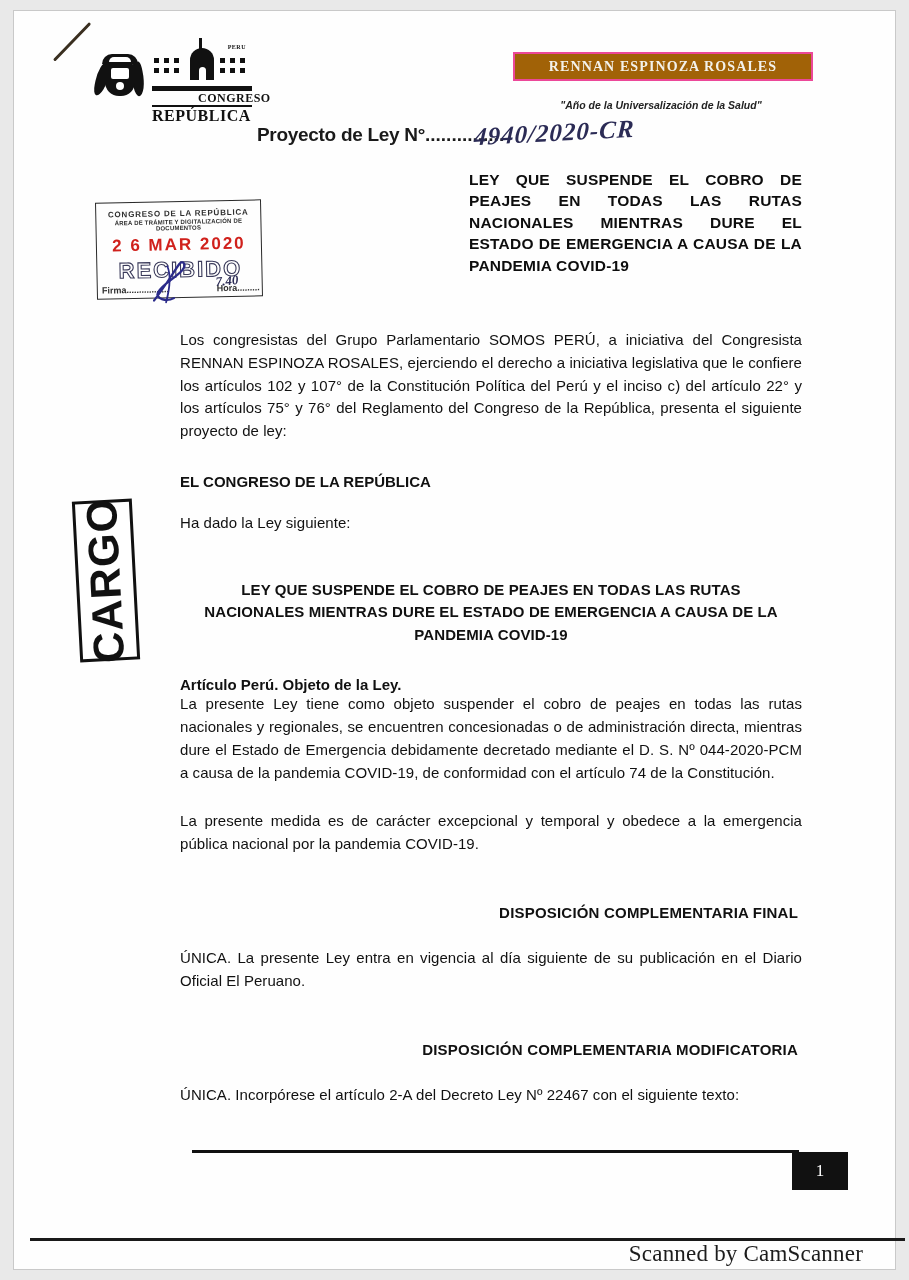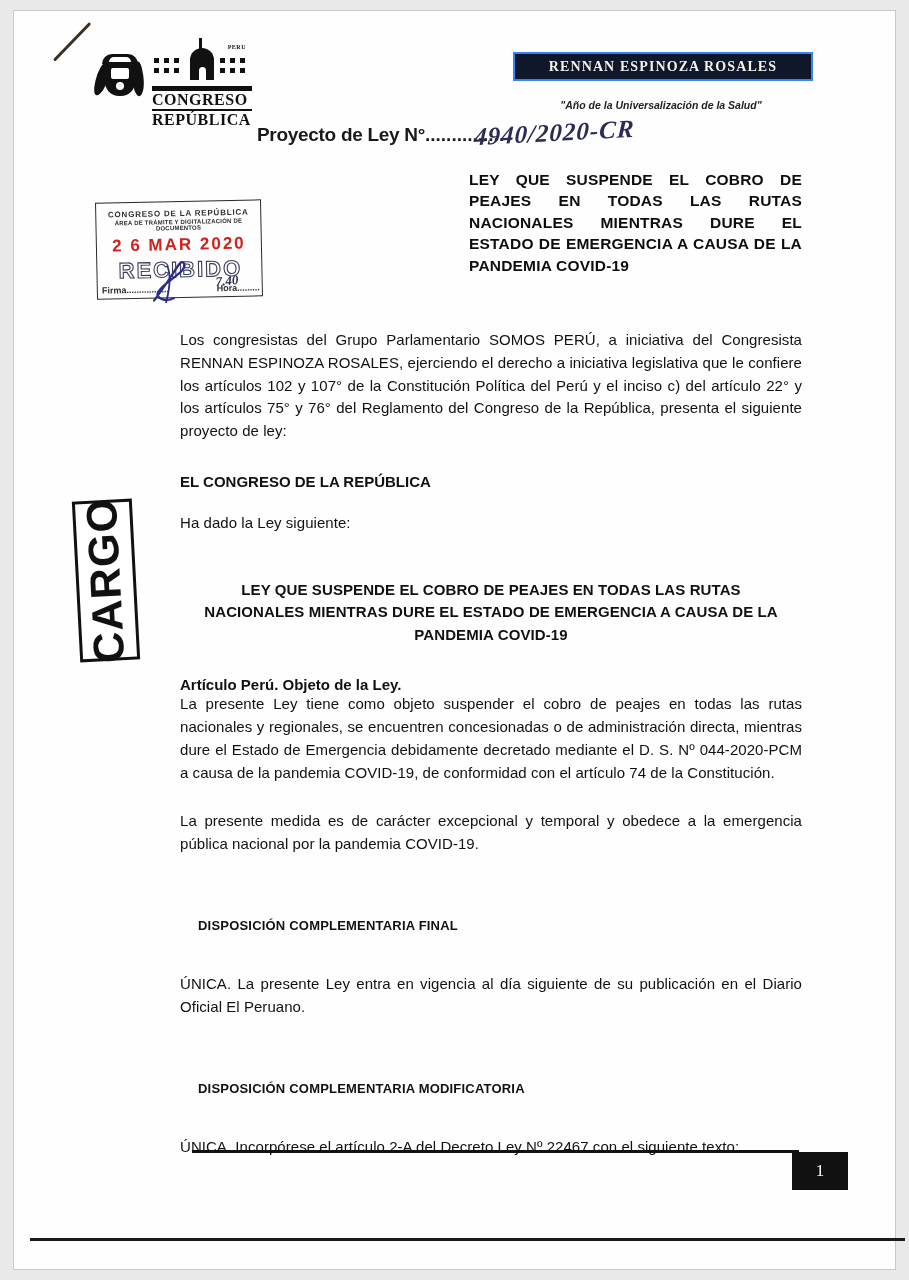--- a/index.html
+++ b/index.html
@@ -171,21 +171,21 @@
     width: 100px; height: 5px;
     background: #111;
   }
   .cm-word {
     font-family: "Liberation Serif", serif;
     font-weight: bold;
     color: #111;
     letter-spacing: 0.5px;
     line-height: 1.02;
   }
-  .cm-congreso { font-size: 16px; }
+  .cm-congreso { font-size: 12px; margin-left: 46px; }
   .cm-rule { width: 100px; height: 2px; background: #111; margin: 1px 0; }
   .cm-republica { font-size: 16px; }
 
   
   .proyecto-line {
     position: absolute;
     left: 227px;
     top: 108px;
     display: flex;
     align-items: baseline;
@@ -215,22 +215,22 @@
     letter-spacing: 1px;
   }
 
   
   .name-banner {
     position: absolute;
     left: 499px;
     top: 41px;
     width: 296px;
     height: 25px;
-    background: #0f172a;
-    border: 2px solid #3b82f6;
+    background: #a16207;
+    border: 2px solid #ec4899;
     display: flex;
     align-items: center;
     justify-content: center;
   }
   .name-banner span {
     font-family: "Liberation Serif", serif;
     font-weight: bold;
     color: #f3f1ea;
     font-size: 14px;
     letter-spacing: 1.1px;
@@ -406,25 +406,25 @@
     font-size: 15px;
     font-weight: bold;
     color: #111;
     text-align: center;
     line-height: 1.5;
     margin: 0 auto;
     width: 580px;
     letter-spacing: 0.1px;
   }
   .center-head {
-    font-size: 13px;
-    font-weight: bold;
-    color: #111;
-    text-align: left;
-    margin: 18px;
+    font-size: 15px;
+    font-weight: bold;
+    color: #111;
+    text-align: right;
+    margin: 4px;
     letter-spacing: 0.2px;
   }
 
   
   .footer-rule {
     position: absolute;
     left: 178px;
     top: 1139px;
     width: 607px;
     height: 3px;
@@ -575,13 +575,14 @@
         <p class="p"><b>ÚNICA.</b><span> Incorpórese el artículo 2-A del Decreto Ley Nº 22467 con el siguiente texto:</span></p>
 
       </div>
 
       <div class="footer-rule"></div>
       <div class="page-badge">1</div>
       <div class="bottom-edge"></div>
     </div>
   </div>
 
+  <div class="camscanner">Scanned by CamScanner</div>
 </div>
 
 </body></html>

